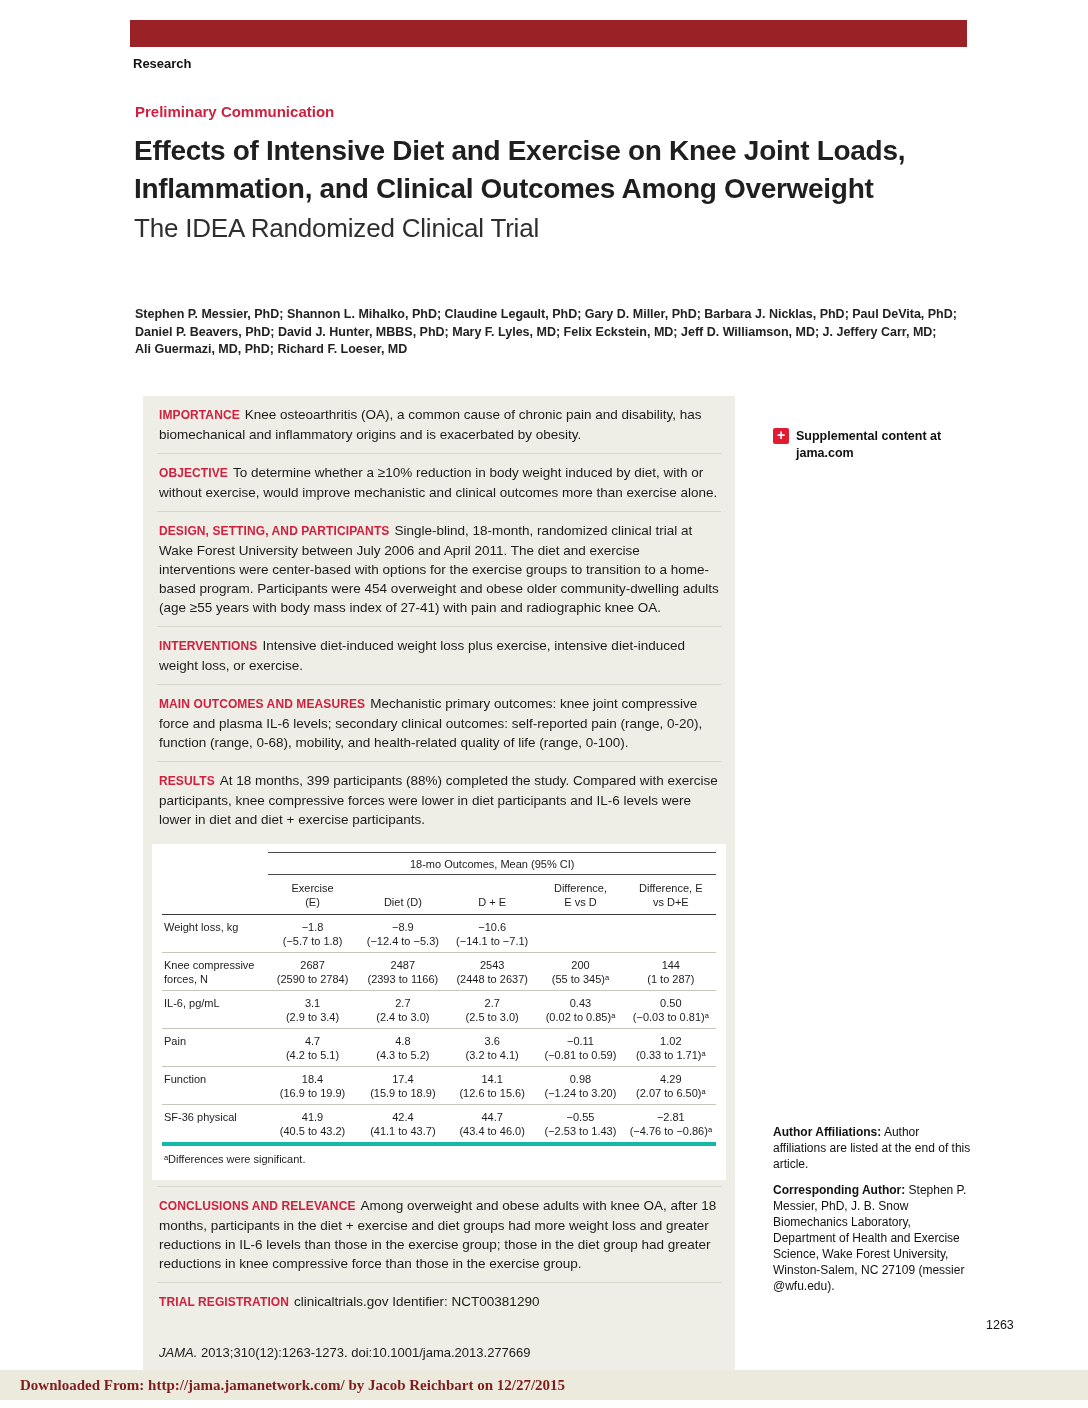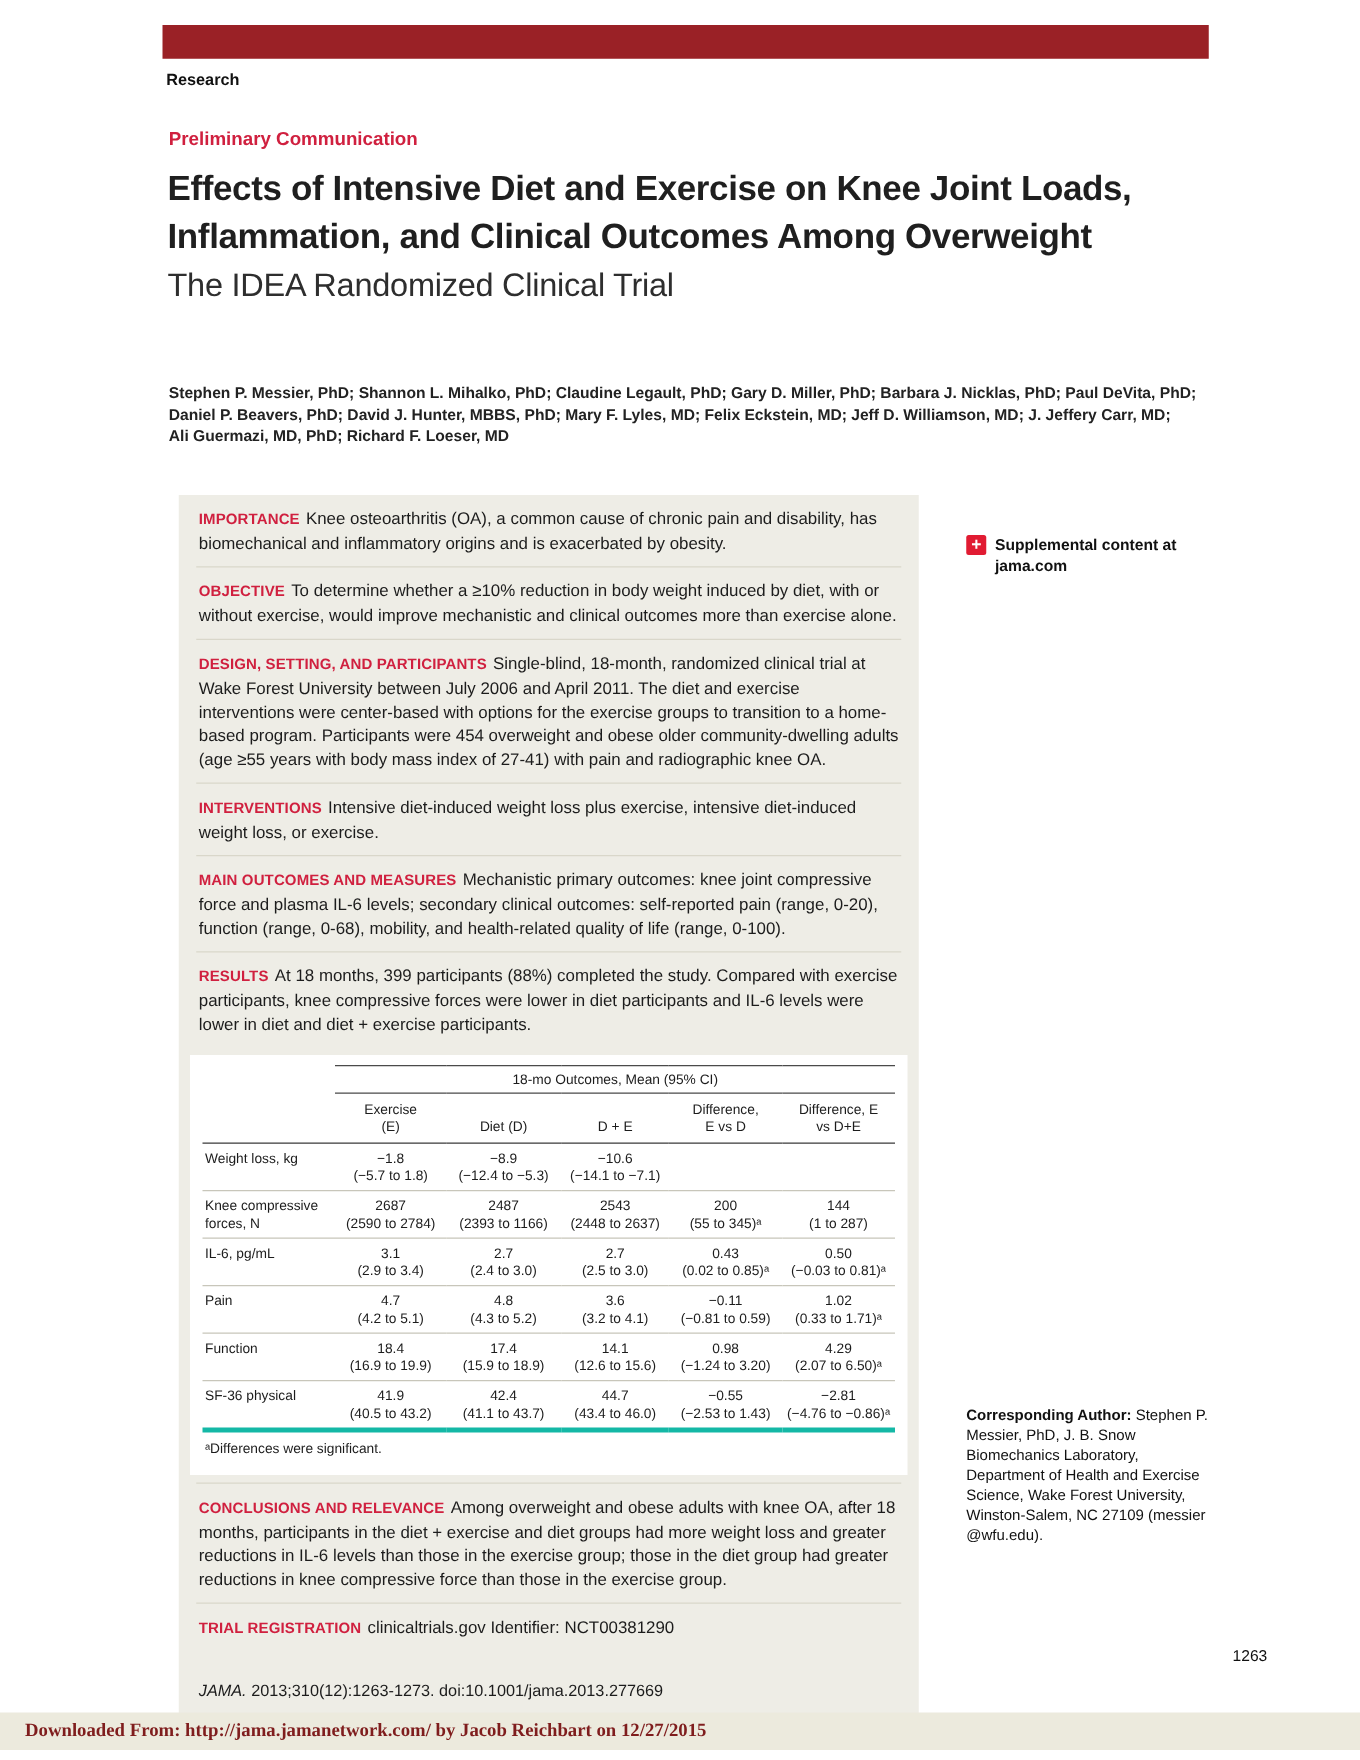--- a/index.html
+++ b/index.html
@@ -286,19 +286,20 @@
   <div class="citation">
     <span class="jrnl">JAMA.</span><span> 2013;310(12):1263-1273. doi:10.1001/jama.2013.277669</span>
   </div>
 </div>
 
 <div class="supp">
   <span class="supp-icon">+</span><span class="supp-text">Supplemental content at jama.com</span>
 </div>
 
 <div class="affil">
+  <p><b>Author Affiliations:</b><span> Author affiliations are listed at the end of this article.</span></p>
   <p><b>Corresponding Author:</b><span> Stephen P. Messier, PhD, J. B. Snow Biomechanics Laboratory, Department of Health and Exercise Science, Wake Forest University, Winston-Salem, NC 27109 (messier @wfu.edu).</span></p>
 </div>
 
 <div class="page-num">1263</div>
 
 <div class="footer-strip"></div>
 <div class="footer-text">Downloaded From: http://jama.jamanetwork.com/ by Jacob Reichbart on 12/27/2015</div>
 
 </body></html>

